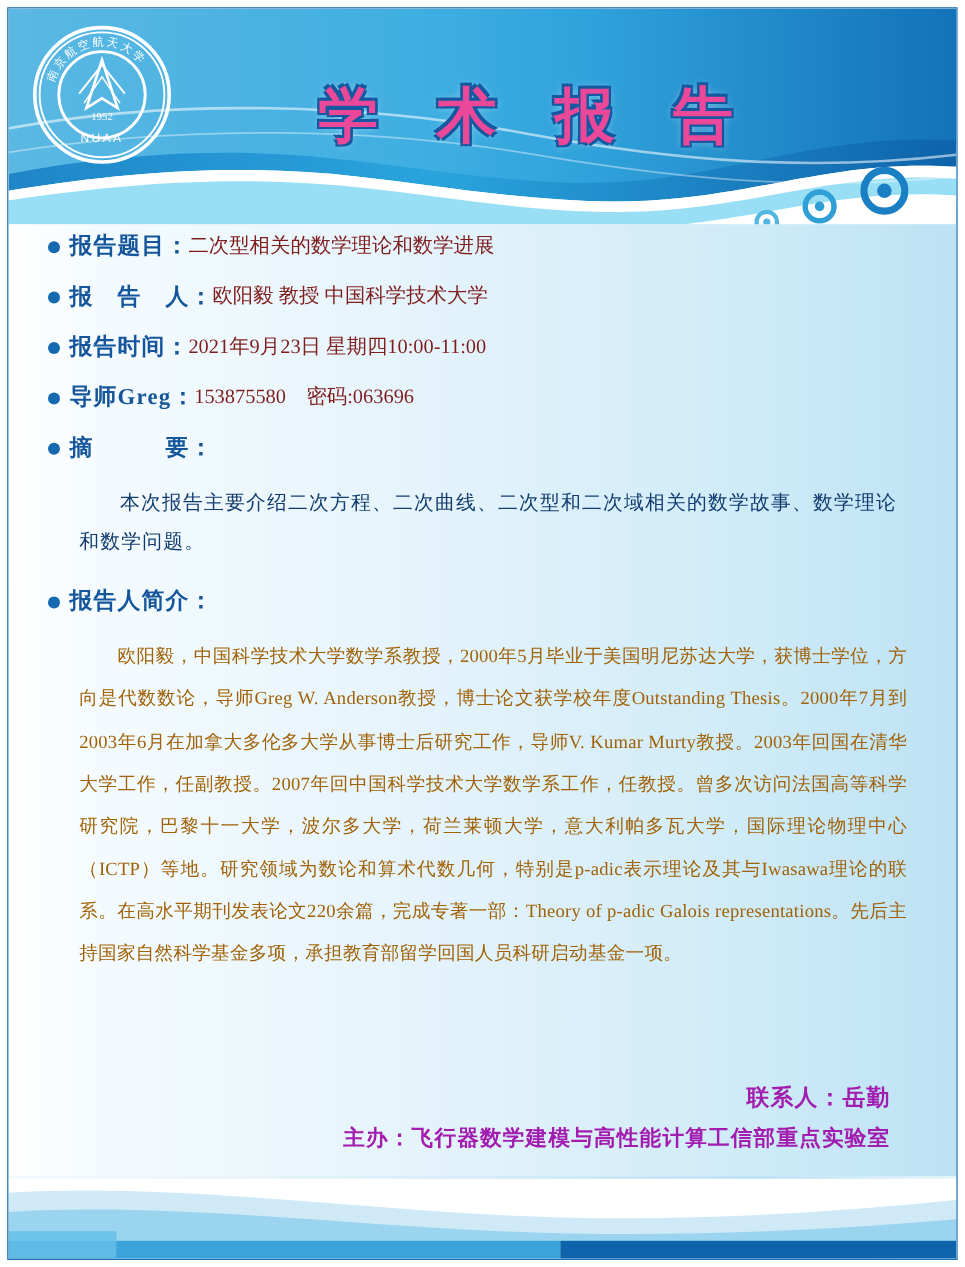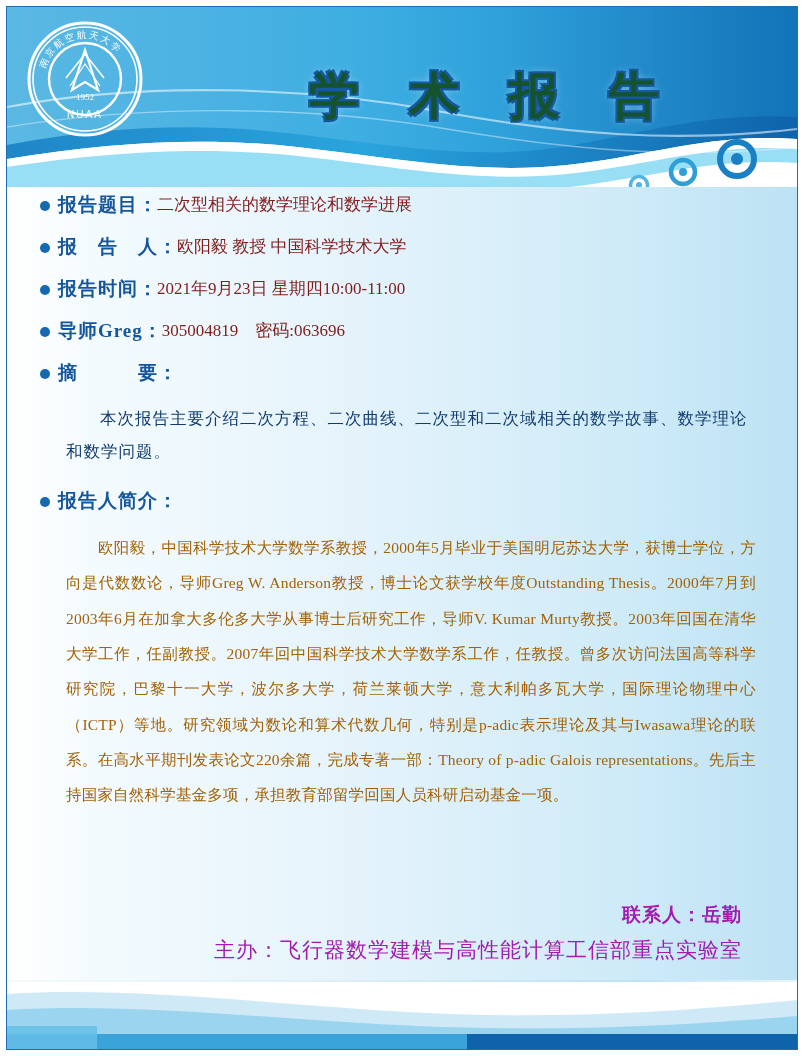--- a/index.html
+++ b/index.html
@@ -46,26 +46,26 @@
     position: absolute;
     left: 7px; top: 7px;
     width: 790px; height: 180px;
     overflow: hidden;
   }
   .header svg { display:block; }
   .header-title {
     position: absolute;
     left: 210px; top: 56px;
     width: 460px;
-    text-align: right;
-    font-family: Liberation Sans, sans-serif;
+    text-align: center;
+    font-family: Liberation Serif, serif;
     font-weight: bold;
     font-size: 50px;
     letter-spacing: 18px;
-    color: #14532d;
+    color: #ec4899;
     text-shadow:
       -2px -2px 0 #1558a0, 2px -2px 0 #1558a0,
       -2px 2px 0 #1558a0, 2px 2px 0 #1558a0,
       0 0 8px rgba(255,255,255,0.55);
   }
   
   .logo {
     position: absolute;
     left: 26px; top: 20px;
     width: 118px; height: 118px;
@@ -131,22 +131,22 @@
     text-align: right;
     color: #a21caf;
   }
   .footer-contact {
     font-size: 19px;
     font-weight: bold;
     letter-spacing: 1px;
     margin-bottom: 8px;
   }
   .footer-host {
-    font-size: 21px;
-    font-weight: normal;
+    font-size: 18px;
+    font-weight: bold;
     letter-spacing: 1px;
   }
   
   .bottom-dec {
     position: absolute;
     left: 7px;
     top: 982px;
     width: 790px;
     height: 67px;
     overflow: hidden;
@@ -242,21 +242,21 @@
       <span class="bullet"></span>
       <span class="label">报告时间</span>
       <span class="value-sep">：</span>
       <span class="value">2021年9月23日 星期四10:00-11:00</span>
     </div>
 
     <div class="row">
       <span class="bullet"></span>
       <span class="label">导师Greg</span>
       <span class="value-sep">：</span>
-      <span class="value">305004819　密码:063696</span>
+      <span class="value">153875580　密码:063696</span>
     </div>
 
     <div class="row">
       <span class="bullet"></span>
       <span class="label">摘　　　要</span>
       <span class="value-sep">：</span>
     </div>
 
     <div class="abstract-body">本次报告主要介绍二次方程、二次曲线、二次型和二次域相关的数学故事、数学理论和数学问题。</div>
 

